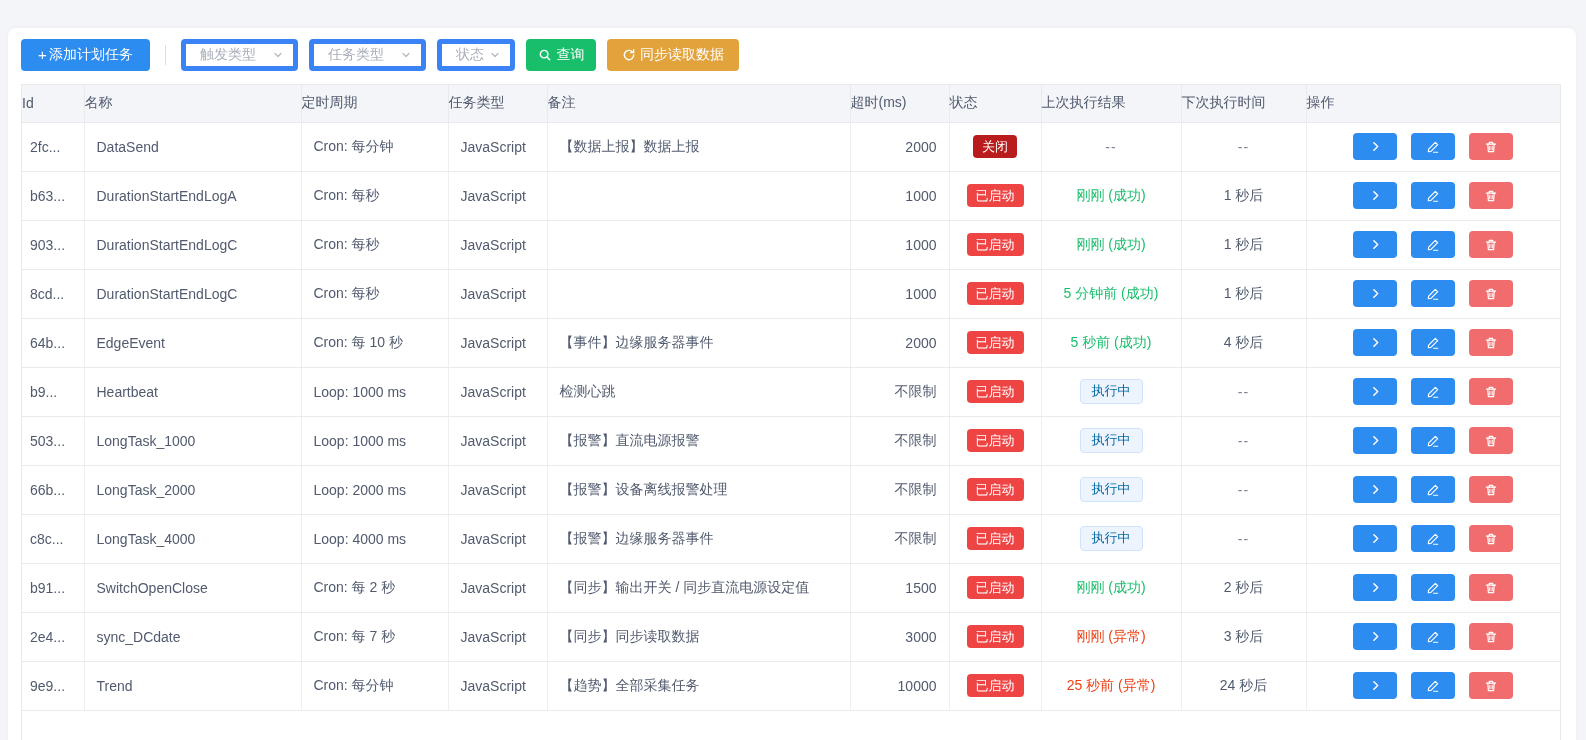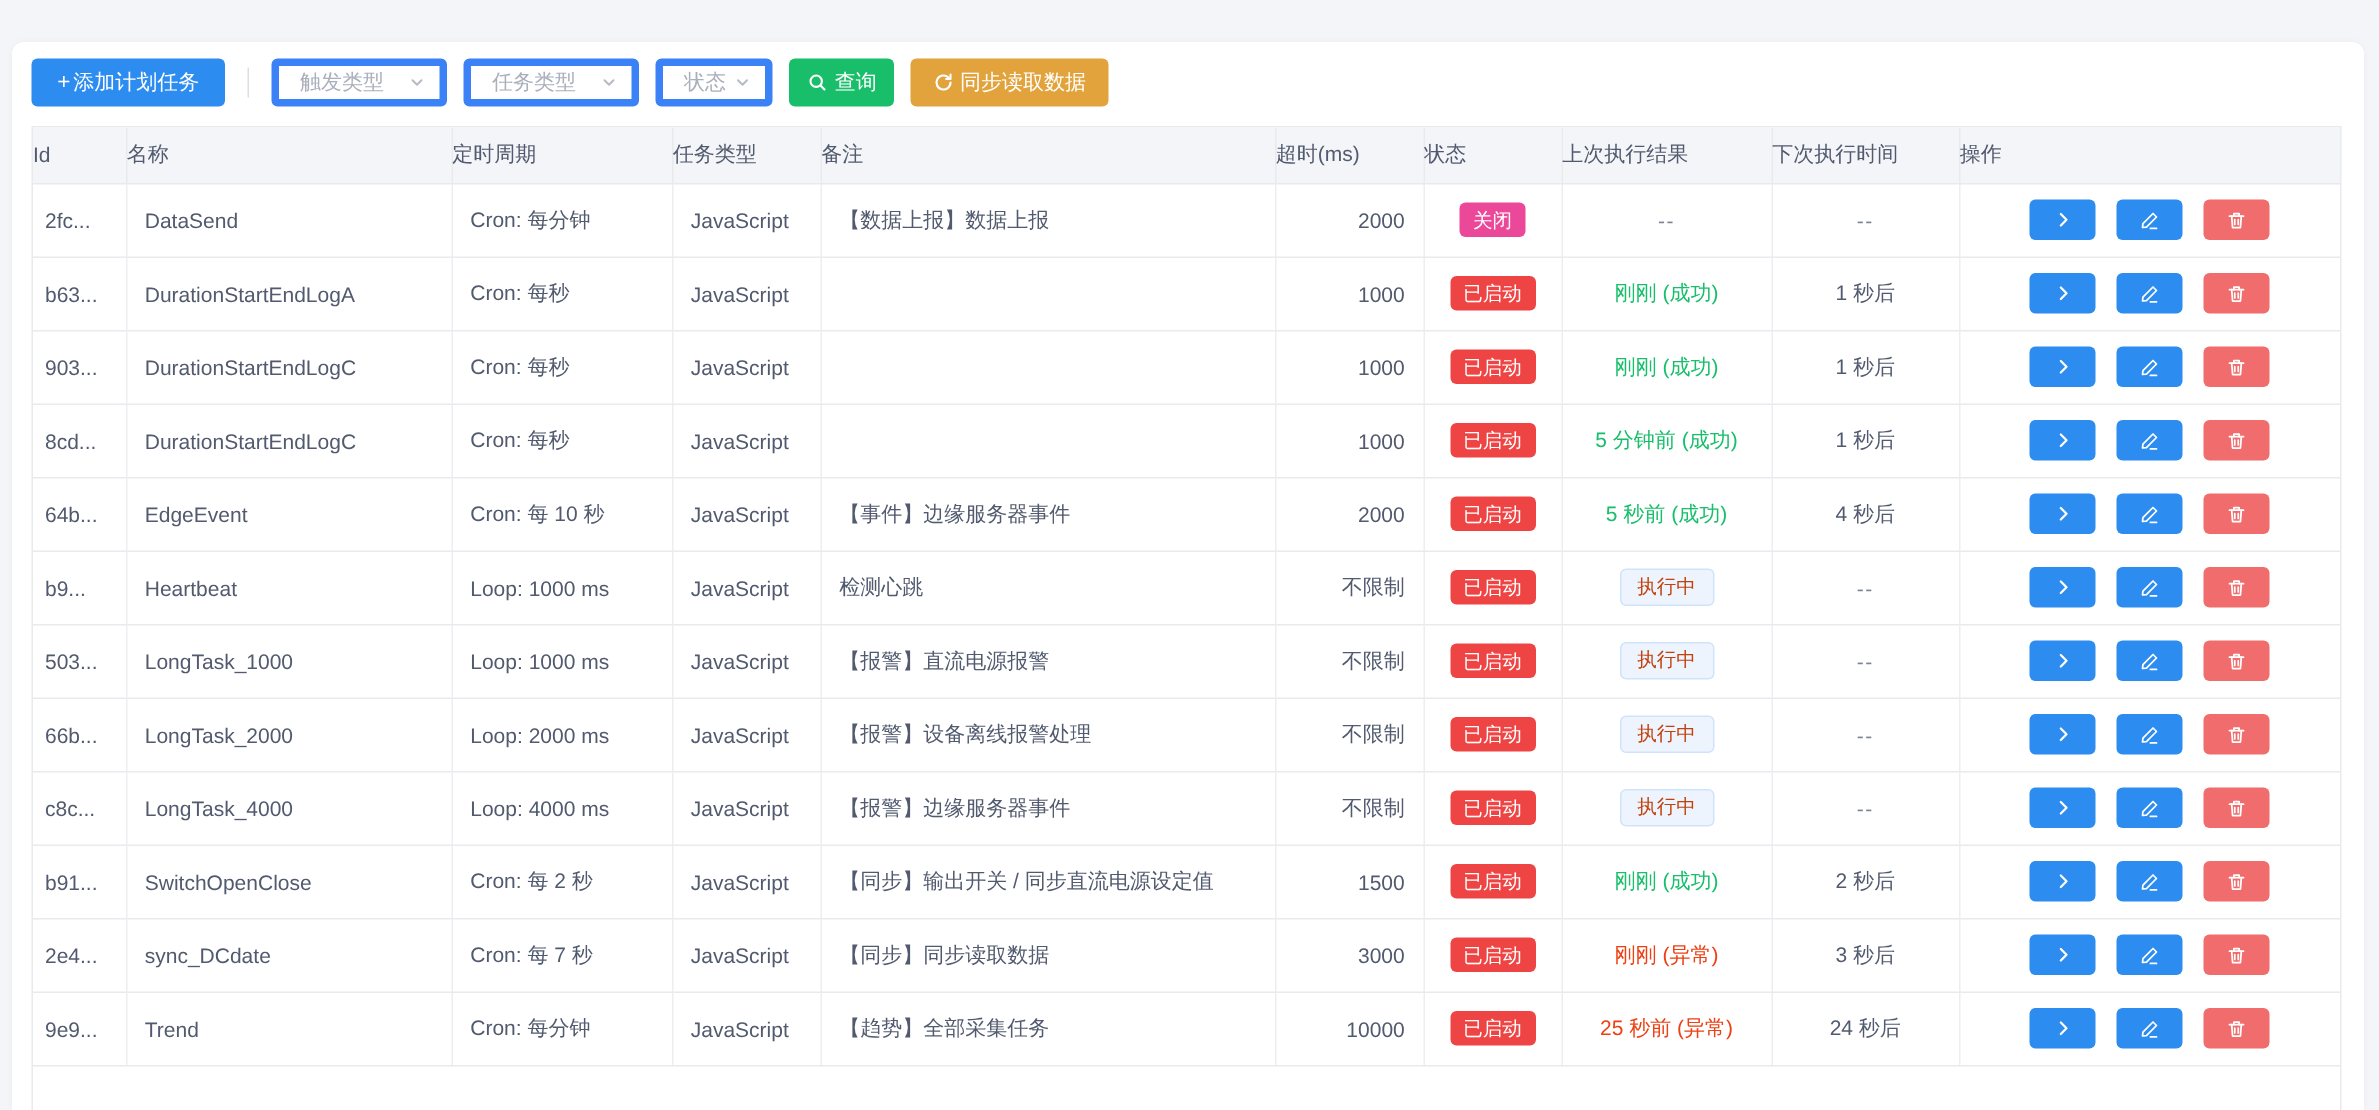--- a/index.html
+++ b/index.html
@@ -37,23 +37,23 @@
   td { height:49px; font-size:14px; color:#515a6e; border-bottom:1px solid #e8eaec;
        background:#fff; white-space:nowrap; overflow:hidden; }
   td:not(:last-child){ border-right:1px solid #eceef2; }
   td.al { text-align:left; padding-left:12px; }
   td.c-id { padding-left:8px; }
   td.ar { text-align:right; padding-right:12px; }
   td.ac { text-align:center; }
 
   .badge { display:inline-block; padding:4px 9px; border-radius:4px; color:#fff; font-size:13px; line-height:1.2; }
   .badge-green { background:#ef4444; }
-  .badge-red   { background:#ec4899; }
+  .badge-red   { background:#b91c1c; }
   .badge-running { display:inline-block; padding:3px 11px; border-radius:4px; background:#edf4fe;
-                   border:1px solid #cfe3fb; color:#c2410c; font-size:13px; line-height:1.3; }
+                   border:1px solid #cfe3fb; color:#0369a1; font-size:13px; line-height:1.3; }
   .res-success { color:#19be6b; }
   .res-error   { color:#ed4014; }
   .res-dash    { color:#7d8593; letter-spacing:1px; }
   .next-dash   { color:#7d8593; letter-spacing:1px; }
 
   .abtn { width:44px; height:27px; border:none; border-radius:4px; margin:0 7px;
           display:inline-flex; align-items:center; justify-content:center; cursor:pointer; vertical-align:middle; }
   .abtn-blue { background:#2d8cf0; }
   .abtn-red  { background:#f16d6d; }
 </style>

